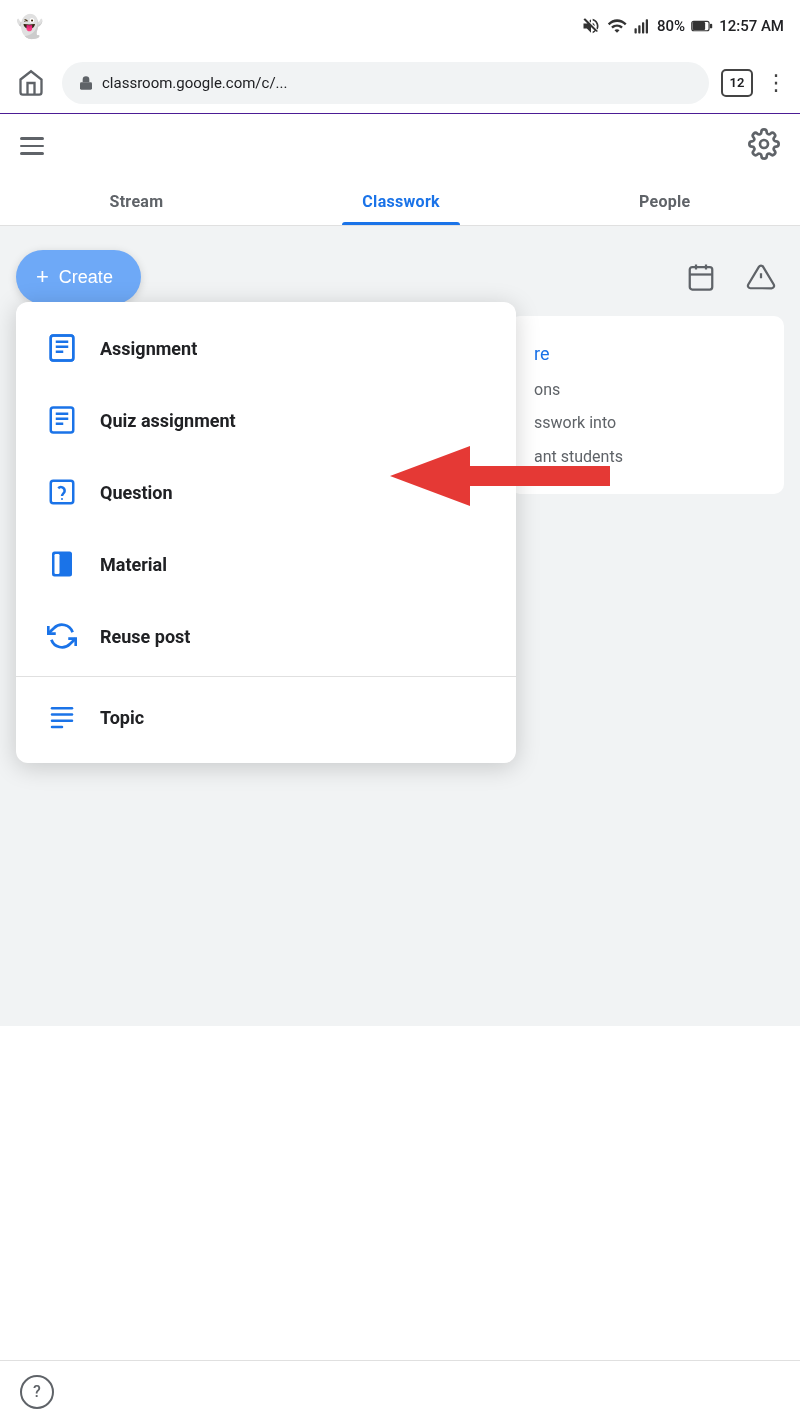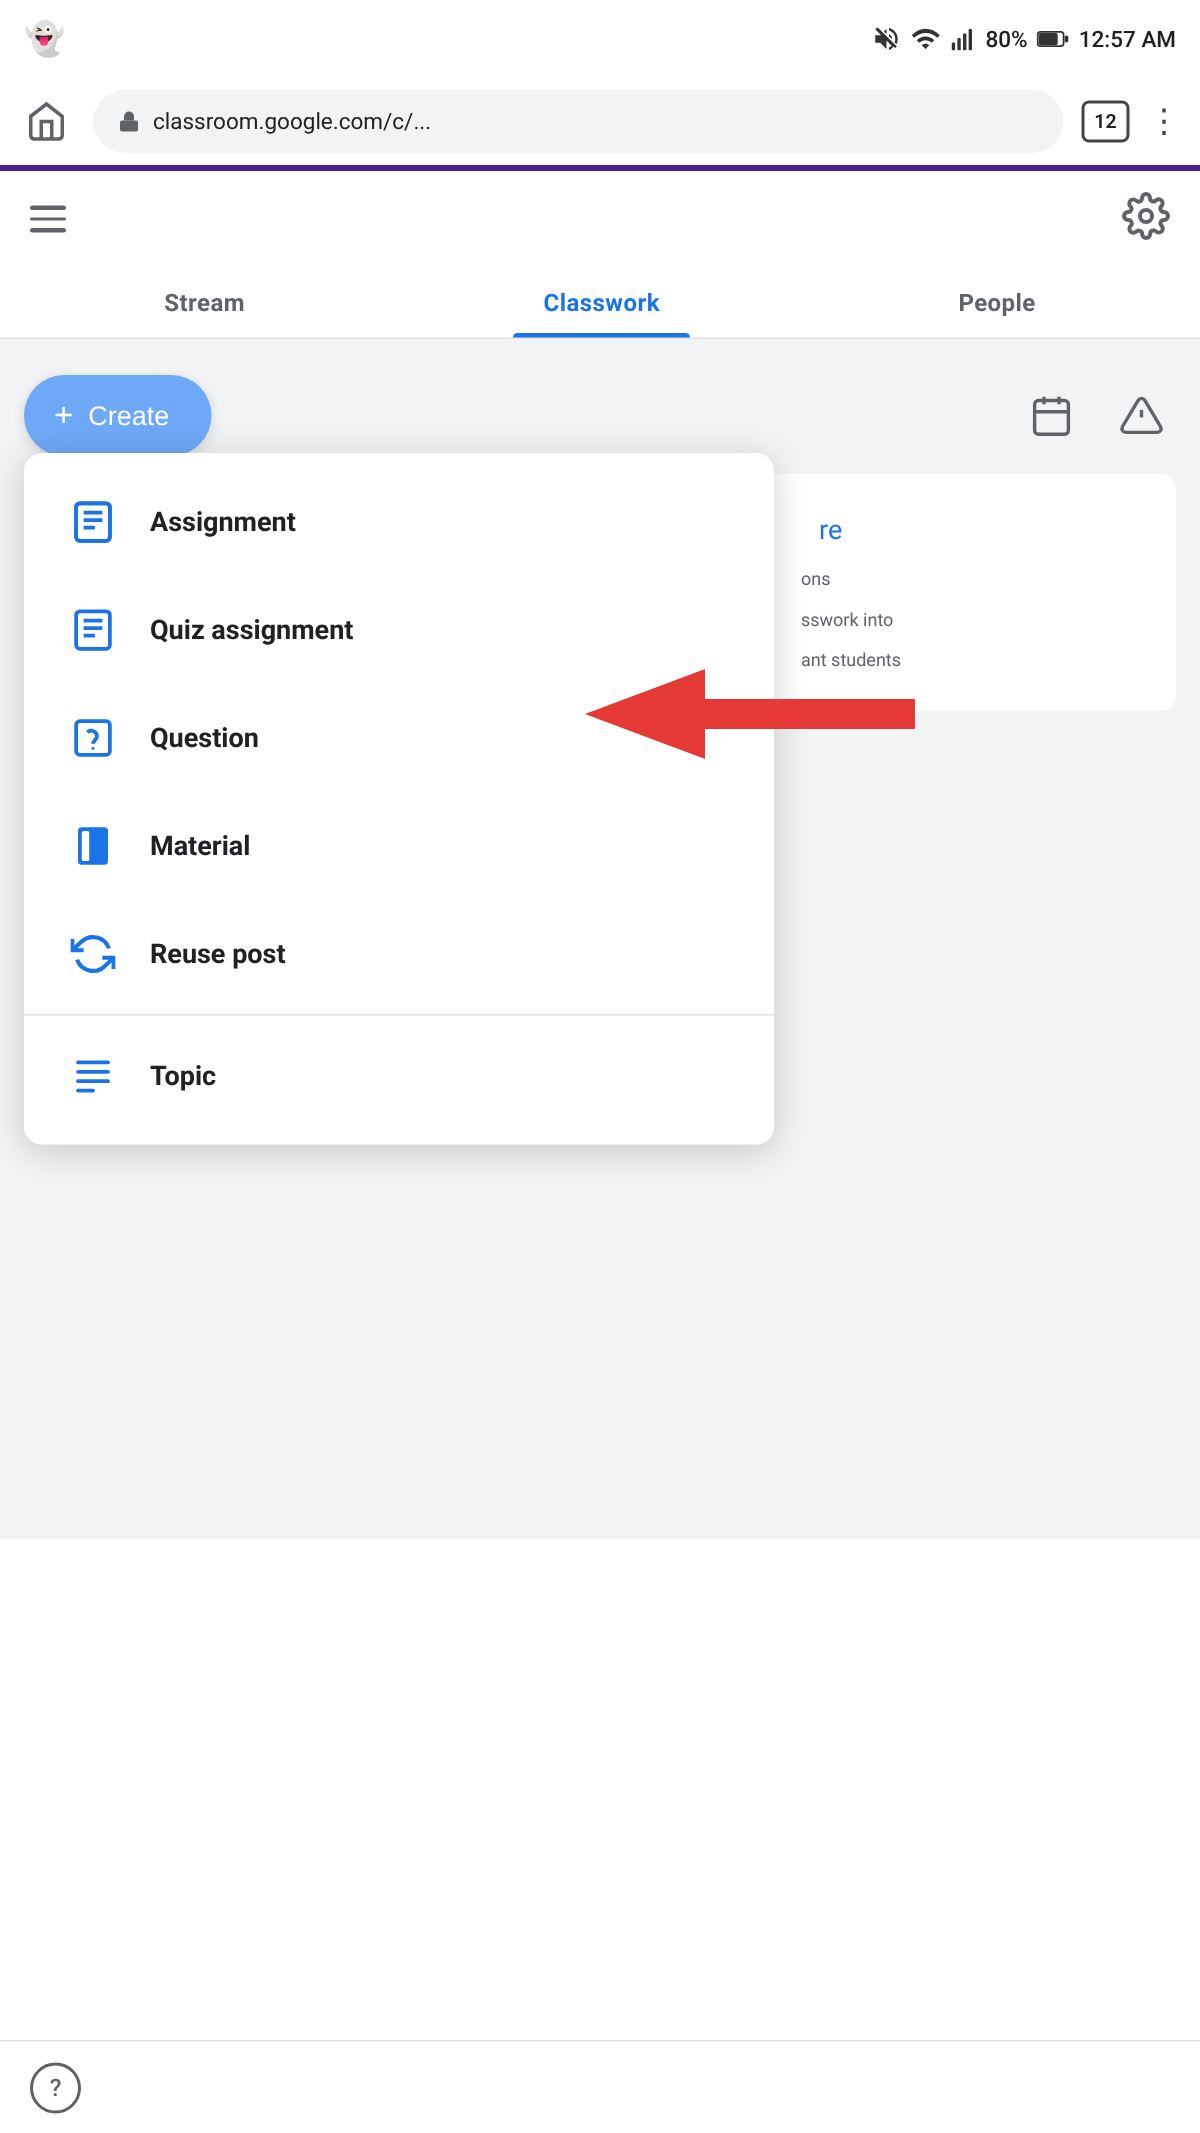--- a/index.html
+++ b/index.html
@@ -25,21 +25,21 @@
     .status-bar-left { display: flex; align-items: center; }
     .status-bar-right { display: flex; align-items: center; gap: 6px; font-size: 14px; font-weight: 500; }
 
     
     .browser-bar {
       background: #fff;
       display: flex;
       align-items: center;
       padding: 8px 12px;
       gap: 12px;
-      border-bottom: 4px solid #4c1d95;
+      border-bottom: 1px solid #4c1d95;
       height: 62px;
       justify-content: space-between;
     }
     .home-icon-wrap {
       width: 38px; height: 38px;
       display: flex; align-items: center; justify-content: center;
     }
     .url-bar {
       flex: 1;
       background: #f1f3f4;
@@ -115,21 +115,21 @@
     }
 
     
     .bg-card {
       background: #fff;
       border-radius: 10px;
       padding: 24px;
       margin-bottom: 16px;
       position: relative;
     }
-    .bg-card-text { font-size: 12px; color: #5f6368; line-height: 1.6; }
+    .bg-card-text { font-size: 16px; color: #5f6368; line-height: 1.6; }
 
     
     .create-row {
       display: flex;
       align-items: center;
       justify-content: space-between;
       margin-bottom: 16px;
       position: relative;
       z-index: 10;
     }
@@ -326,21 +326,21 @@
         <svg width="30" height="30" viewBox="0 0 24 24" fill="none" stroke="#5f6368" stroke-width="1.8">
           <path d="M10.29 3.86L1.82 18a2 2 0 001.71 3h16.94a2 2 0 001.71-3L13.71 3.86a2 2 0 00-3.42 0z"></path>
           <line x1="12" y1="9" x2="12" y2="13"></line>
           <line x1="12" y1="17" x2="12.01" y2="17"></line>
         </svg>
       </button>
     </div>
   </div>
 
   <div class="bg-card" style="margin-left: 490px; width: 274px; position: absolute; top: 90px; right: 16px;">
-    <div class="bg-card-text" style="color:#1a73e8; font-size:18px;margin-left:12px;">re</div>
+    <div class="bg-card-text" style="color:#1a73e8; font-size:18px;">re</div>
     <div class="bg-card-text" style="margin-top:8px;">ons</div>
     <div class="bg-card-text" style="margin-top:8px;">sswork into</div>
     <div class="bg-card-text" style="margin-top:8px;">ant students</div>
   </div>
 
   <div class="dropdown-menu">
 
     <div class="dropdown-item">
       <div class="dropdown-icon">
         <svg width="30" height="30" viewBox="0 0 24 24" fill="#1a73e8">

